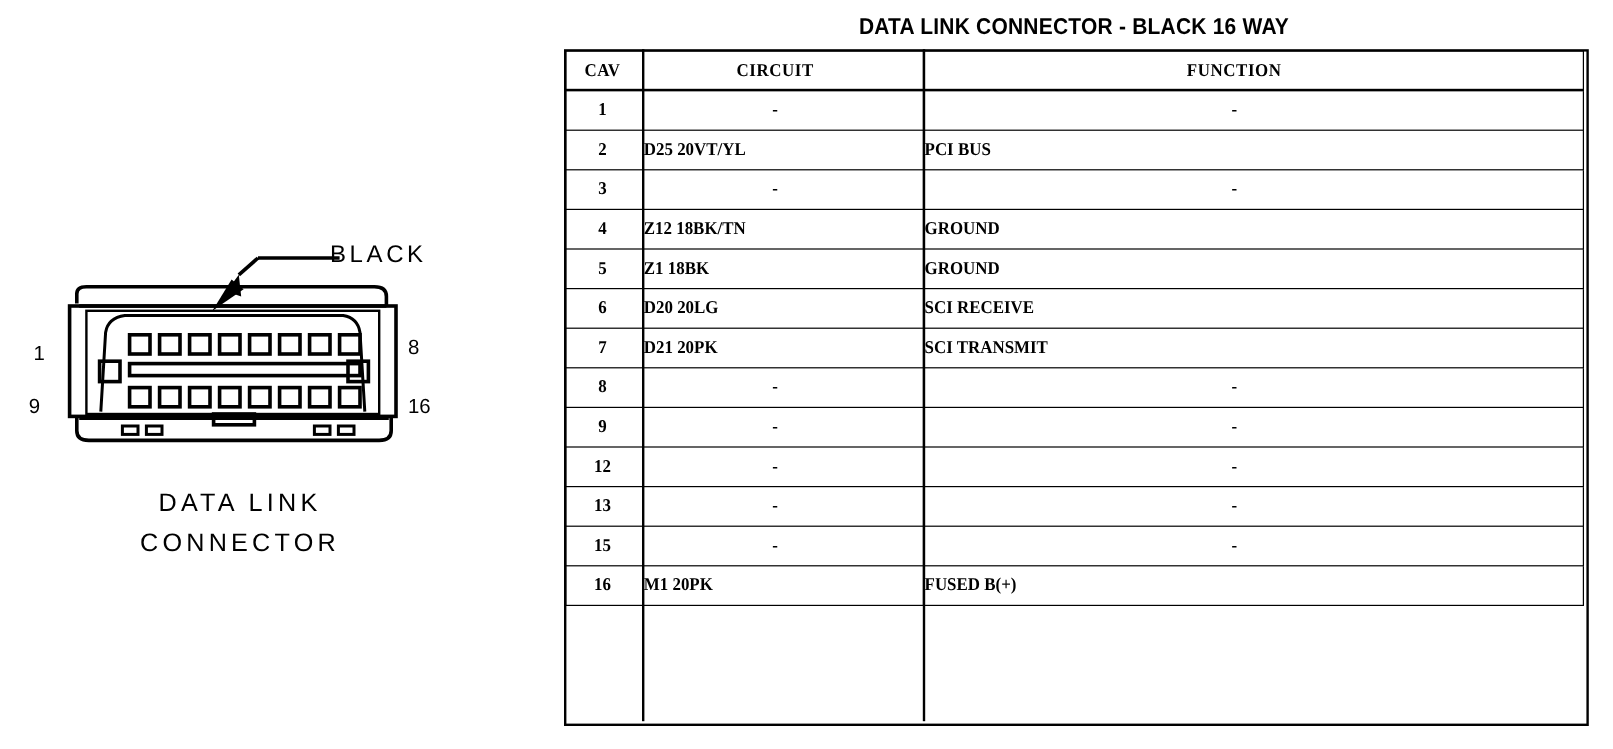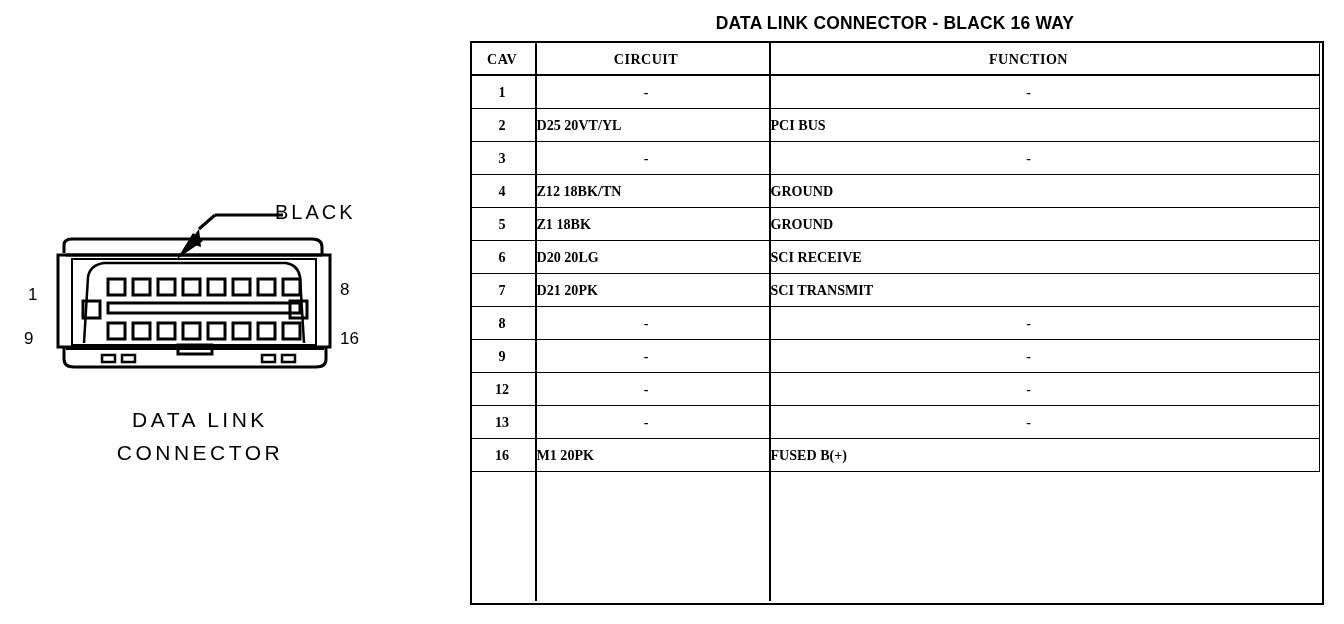--- a/index.html
+++ b/index.html
@@ -308,20 +308,25 @@
         <td class="cav-cell">12</td>
         <td class="val-cell empty">-</td>
         <td class="val-cell empty">-</td>
       </tr>
       <tr>
         <td class="cav-cell">13</td>
         <td class="val-cell empty">-</td>
         <td class="val-cell empty">-</td>
       </tr>
       <tr>
+        <td class="cav-cell">15</td>
+        <td class="val-cell empty">-</td>
+        <td class="val-cell empty">-</td>
+      </tr>
+      <tr>
         <td class="cav-cell">16</td>
         <td class="val-cell">M1 20PK</td>
         <td class="val-cell">FUSED B(+)</td>
       </tr>
     </tbody>
 </table>
 
 <div id="table-frame"></div>
 <div id="sep-cav"></div>
 <div id="sep-circ"></div>

